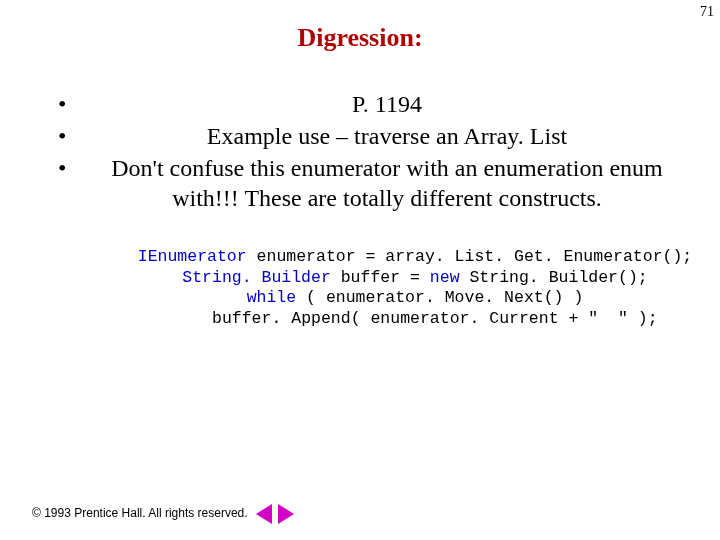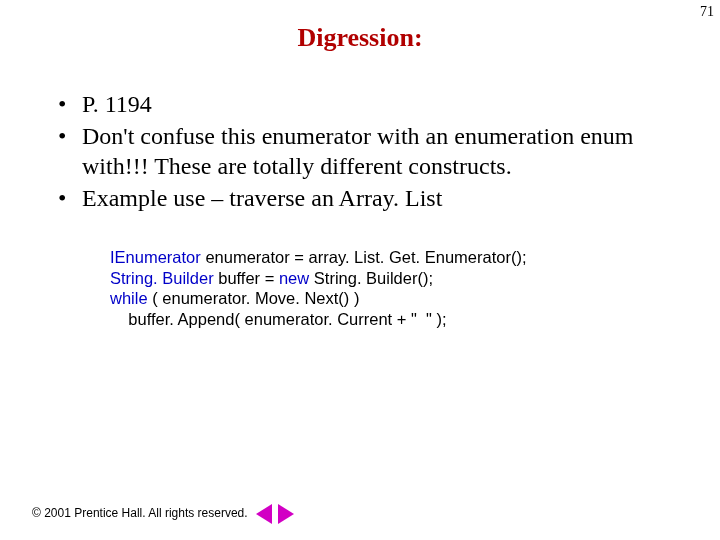--- a/index.html
+++ b/index.html
@@ -1,15 +1,15 @@
 <!DOCTYPE html>
 <html><head>
 <meta charset="utf-8">
 <style>
-  * { margin: 0; padding: 0; box-sizing: border-box; }
+  * { margin: 0; padding: 0; box-sizing: border-box; text-align: center; }
   body {
     width: 720px;
     height: 540px;
     background: #ffffff;
     font-family: "Times New Roman", Times, serif;
     position: relative;
     overflow: hidden;
   }
   .page-number {
     position: absolute;
@@ -46,21 +46,21 @@
   .bullets li::before {
     content: "•";
     position: absolute;
     left: 0;
     top: 0;
     color: #000;
   }
   .code-block {
     margin-top: 34px;
     margin-left: 110px;
-    font-family: Liberation Sans, sans-serif;
+    font-family: Liberation Mono, monospace;
     font-size: 16.5px;
     line-height: 1.25;
     white-space: pre;
   }
   .kw { color: #0000c8; }
   .footer {
     position: absolute;
     left: 32px;
     bottom: 20px;
     font-size: 12px;
@@ -96,27 +96,27 @@
 <div class="page-number">71</div>
 
 <div class="title-block">
   <h1>
     <span>Digression:</span><br>
   </h1>
 </div>
 
 <ul class="bullets">
   <li>P. 1194</li>
+  <li>Example use – traverse an Array. List</li>
   <li>Don't confuse this enumerator with an enumeration enum with!!! These are totally different constructs.</li>
-  <li>Example use – traverse an Array. List</li>
 </ul>
 
 <div class="code-block"><span class="kw">IEnumerator</span><span> enumerator = array. List. Get. Enumerator();</span>
 <span class="kw">String. Builder</span><span> buffer = </span><span class="kw">new</span><span> String. Builder();</span>
 <span class="kw">while</span><span> ( enumerator. Move. Next() )</span>
 <span>    buffer. Append( enumerator. Current + "  " );</span></div>
 
-<div class="footer">© 2001 Prentice Hall. All rights reserved.</div>
+<div class="footer">© 1993 Prentice Hall. All rights reserved.</div>
 
 <div class="nav-arrows">
   <div class="arrow-btn arrow-left"></div>
   <div class="arrow-btn arrow-right"></div>
 </div>
 
 </body></html>

